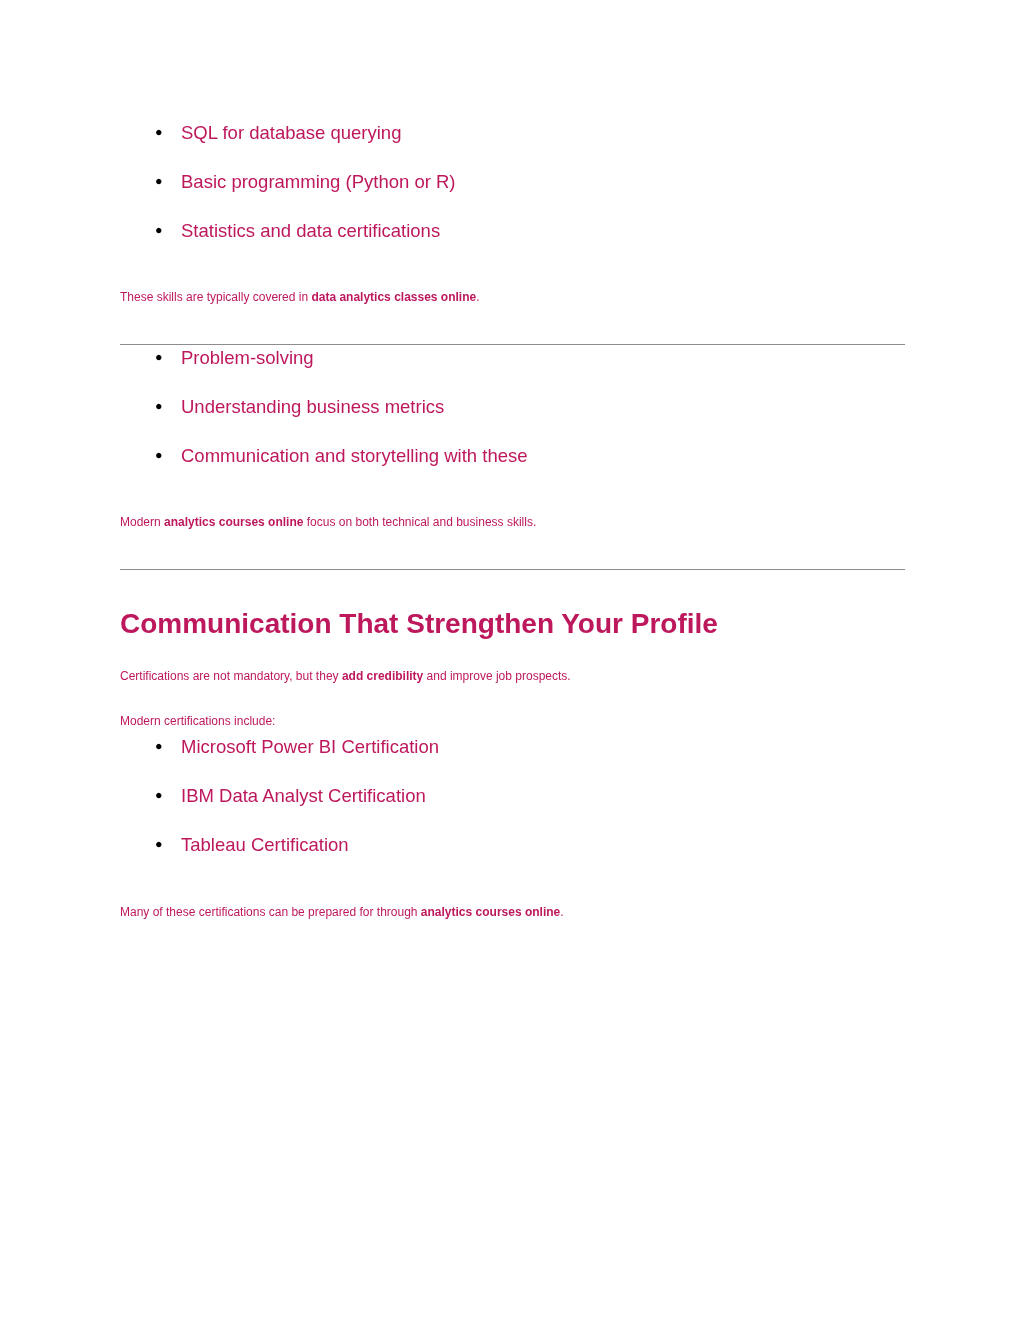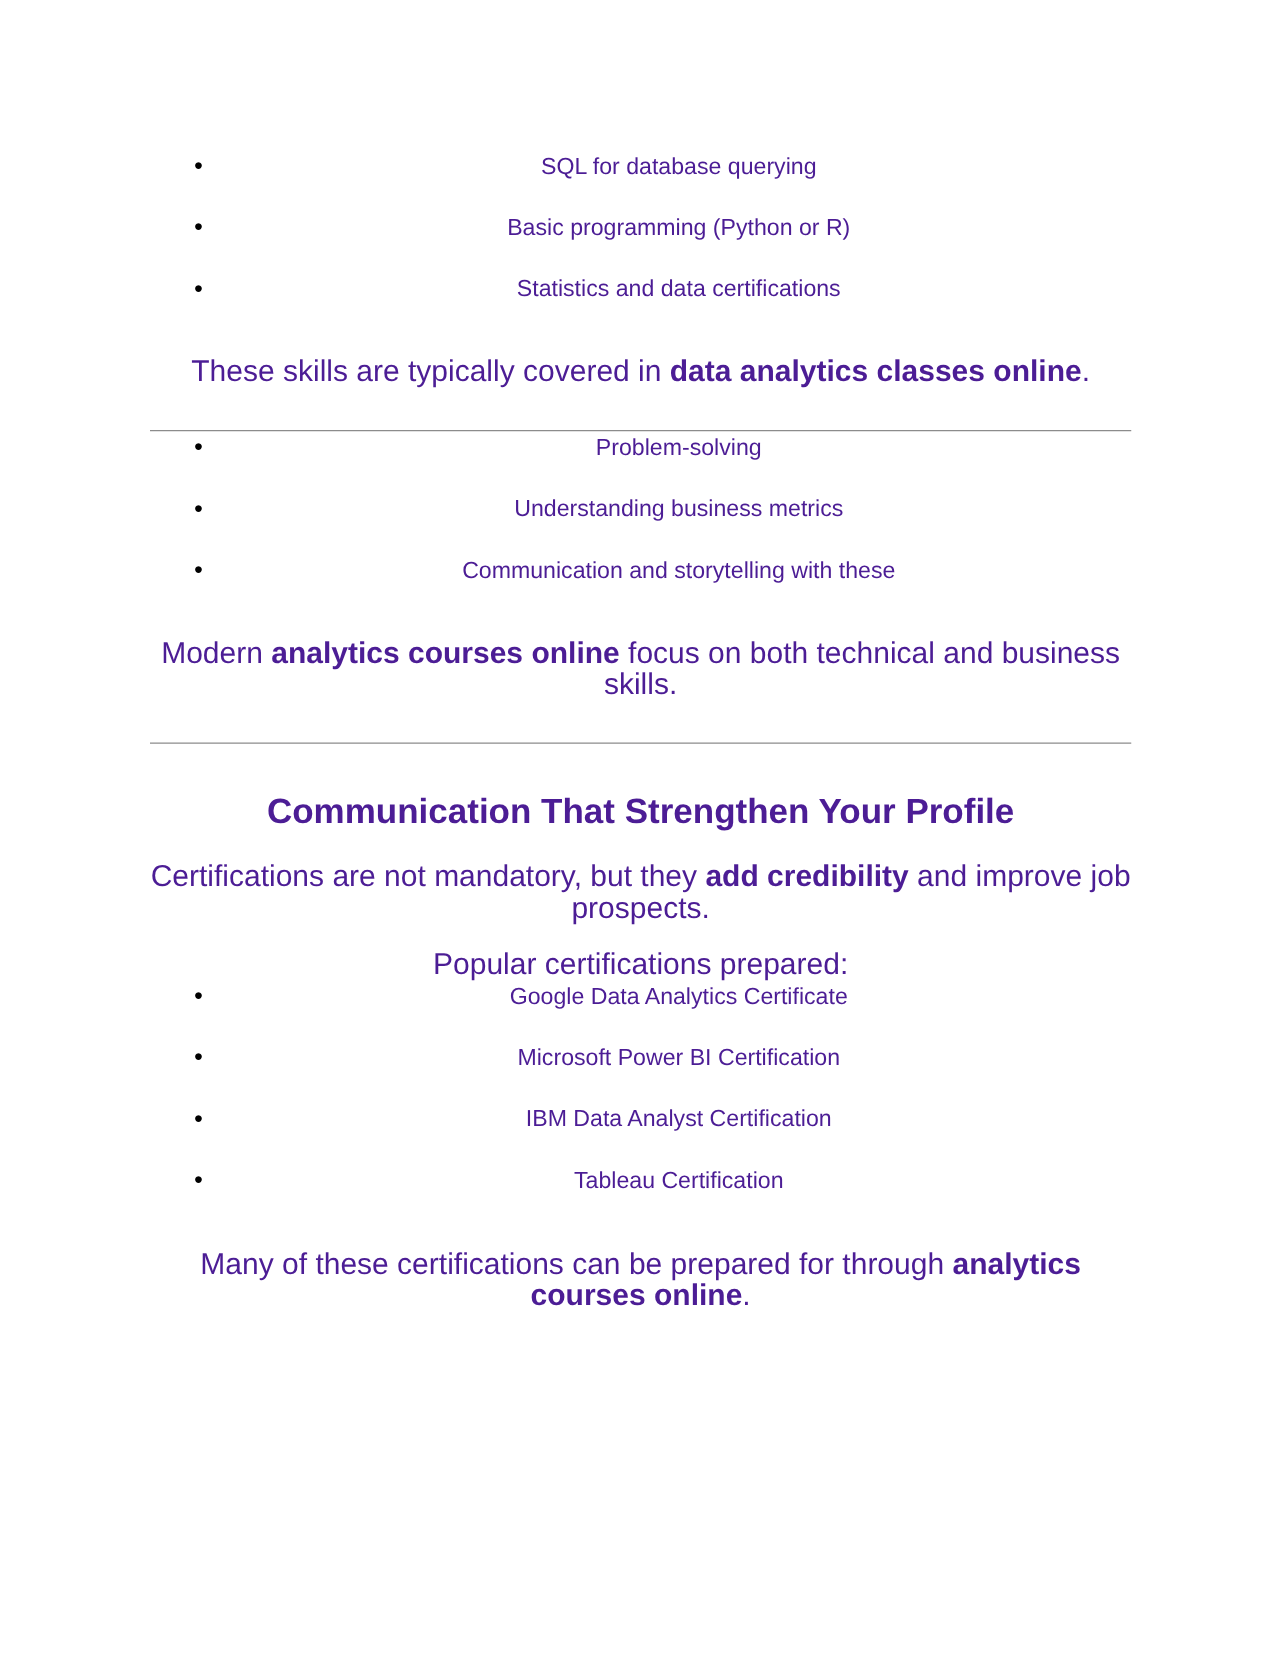--- a/index.html
+++ b/index.html
@@ -9,25 +9,24 @@
   }
   .page {
     position: relative;
     width: 1024px;
     height: 1325px;
     box-sizing: border-box;
     padding: 120px 119px 0 120px;
     background: #ffffff;
     overflow: hidden;
     font-family: "Liberation Sans", sans-serif;
-    color: #4c1d95;
-    text-align: center;
+    color: #be185d;
   }
   p {
-    font-size: 24px;
+    font-size: 12px;
     line-height: 25px;
     margin: 0;
   }
   .b { font-weight: 700; }
   ul.doc-list {
     list-style: none;
     margin: 0;
     padding: 0 0 0 61px;
   }
   ul.doc-list li {
@@ -102,24 +101,23 @@
     </ul>
 
   <p class="mt-42"><span>Modern </span><span class="b">analytics courses online</span><span> focus on both technical and business skills.</span></p>
 
   <hr class="doc-divider">
 
   <h1 class="doc-h1">Communication That Strengthen Your Profile</h1>
 
   <p class="mt-22"><span>Certifications are not mandatory, but they </span><span class="b">add credibility</span><span> and improve job prospects.</span></p>
 
-  <p class="mt-20">Popular certifications prepared:</p>
+  <p class="mt-20">Modern certifications include:</p>
 
   <ul class="doc-list mt-21">
-      <li>Google Data Analytics Certificate</li>
       <li>Microsoft Power BI Certification</li>
       <li>IBM Data Analyst Certification</li>
       <li>Tableau Certification</li>
     </ul>
 
   <p class="mt-43"><span>Many of these certifications can be prepared for through </span><span class="b">analytics courses online</span><span>.</span></p>
 
 </div>
 
 </body></html>

